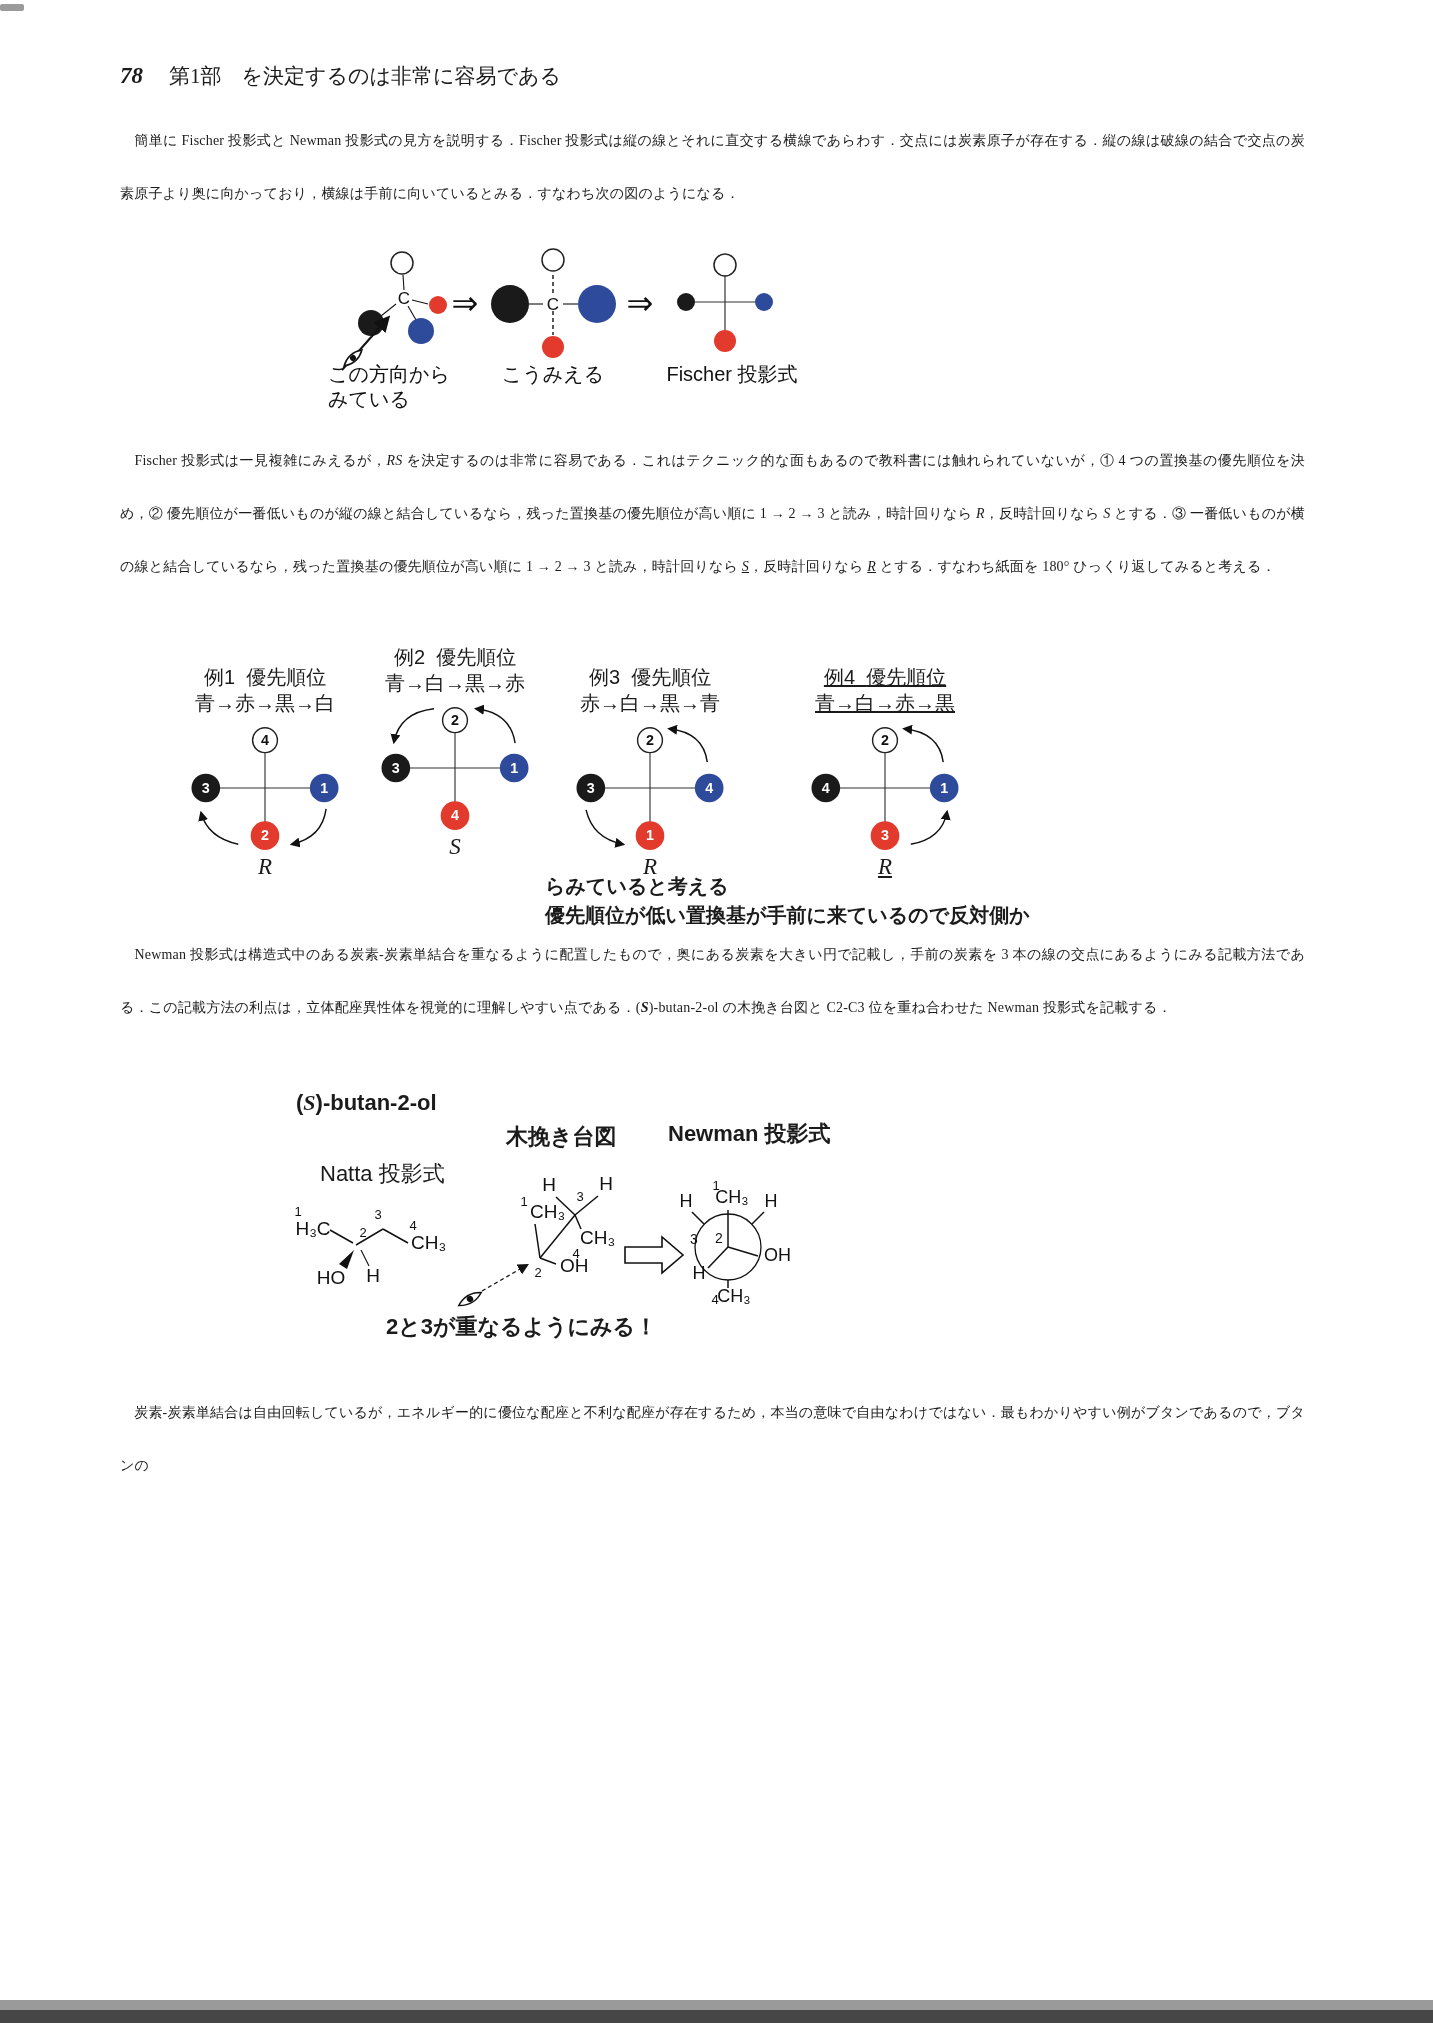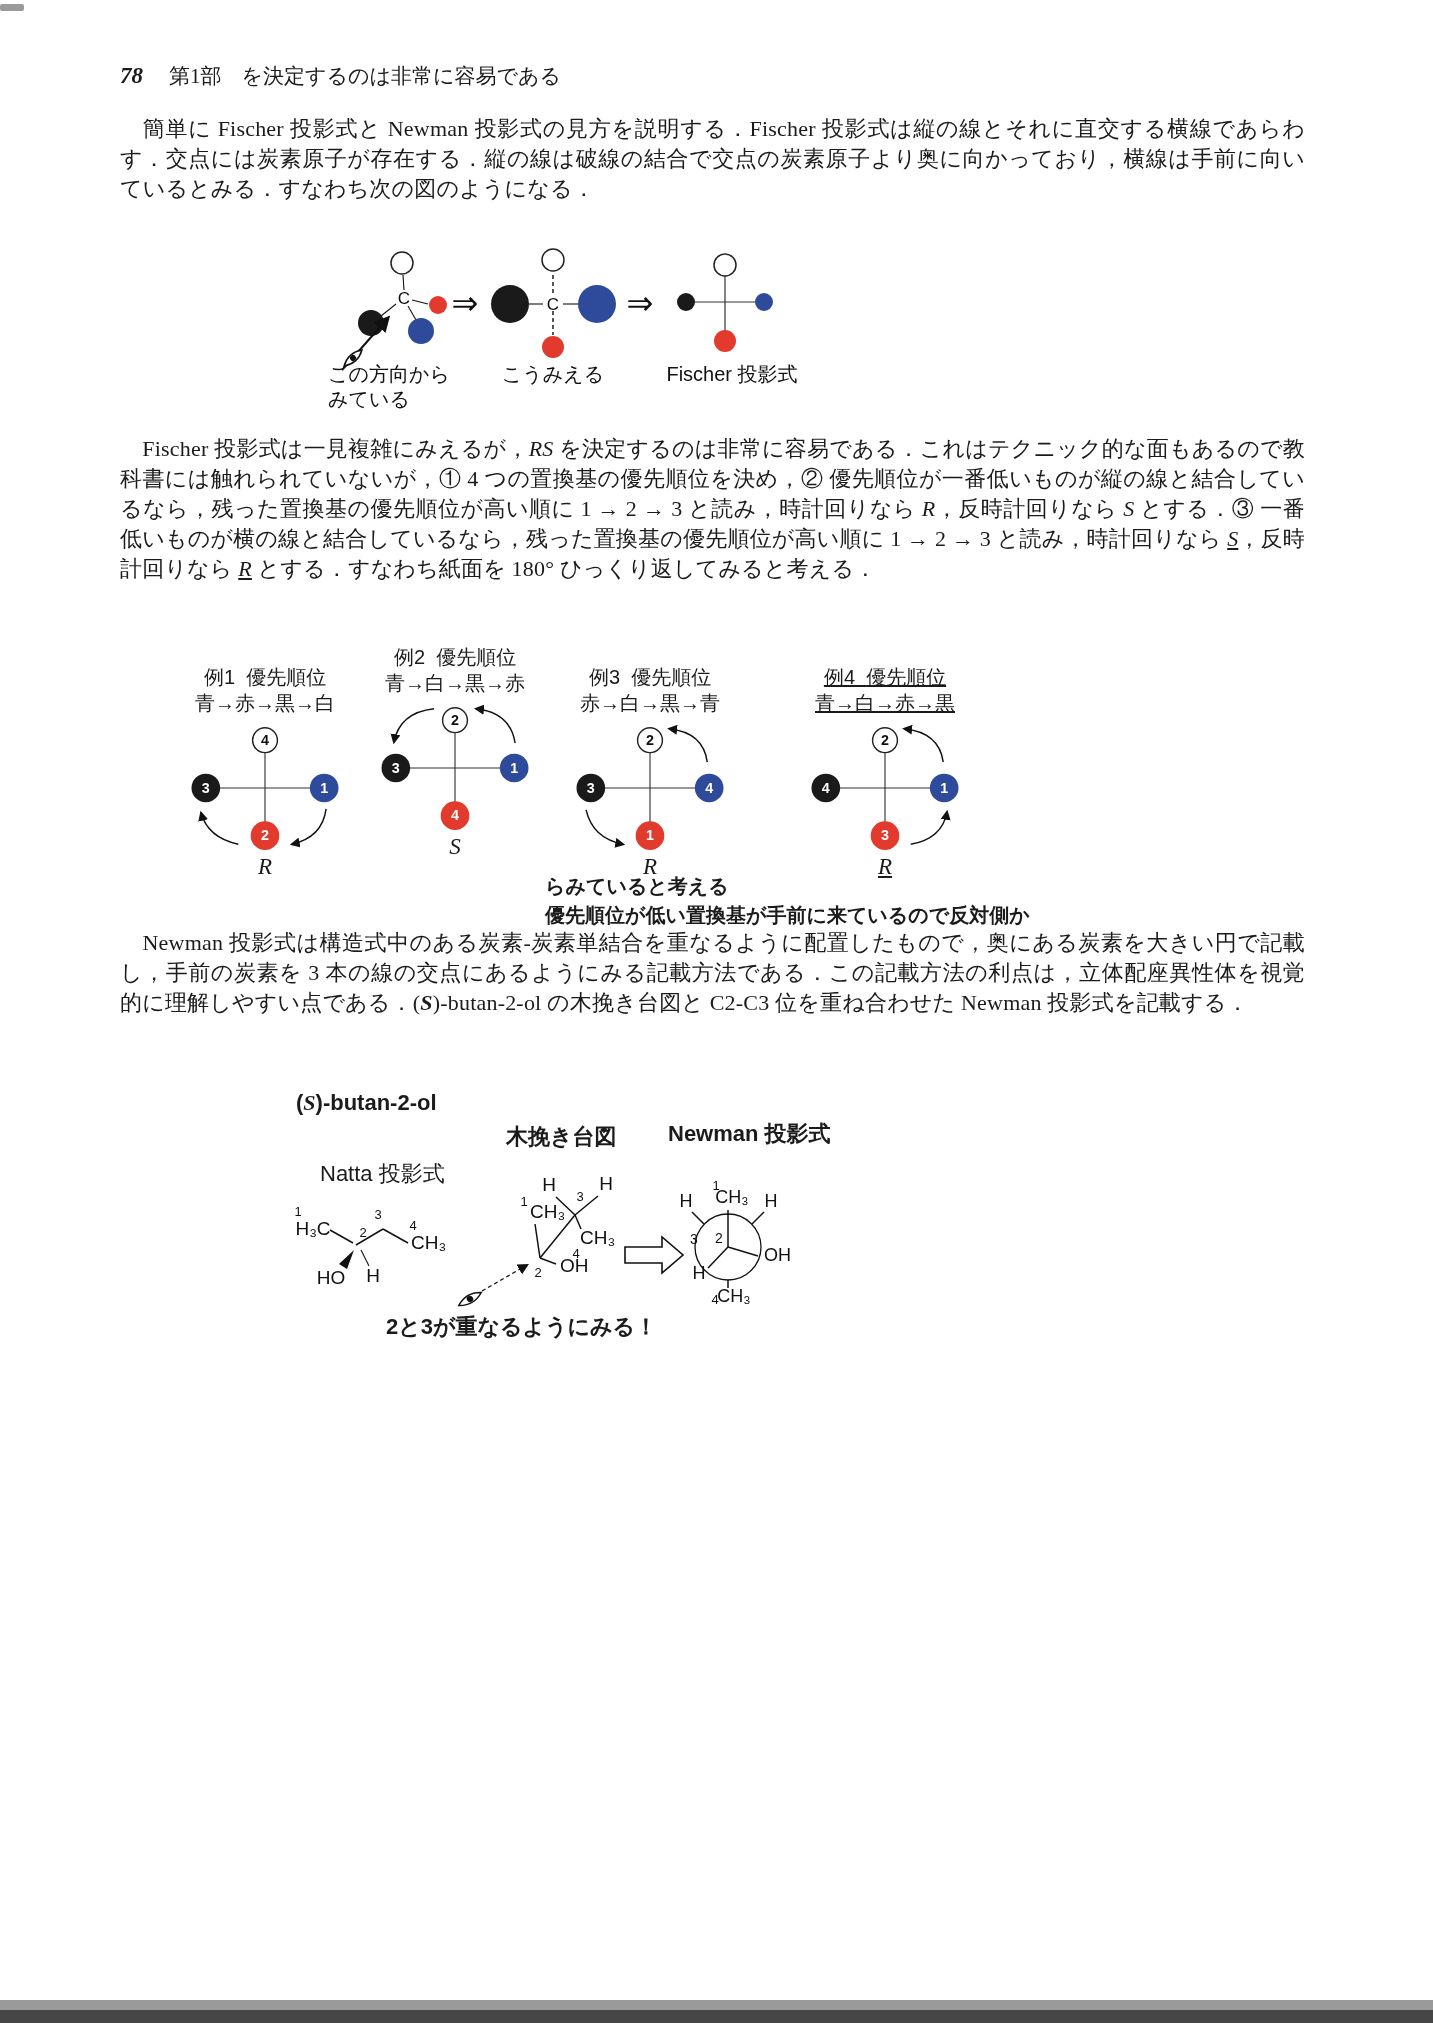--- a/index.html
+++ b/index.html
@@ -1,19 +1,19 @@
 <!DOCTYPE html>
 <html><head>
 <meta charset="utf-8">
 <style>
   html,body{margin:0;padding:0;}
   #page{position:relative;width:1433px;height:2023px;background:#ffffff;overflow:hidden;
         font-family:"Liberation Serif","DejaVu Serif",serif;color:#1b1b1b;}
   .abs{position:absolute;}
-  .para{width:1185px;font-size:22px;line-height:30px;text-align:justify;letter-spacing:0.2px;}
+  .para{width:1185px;font-size:14px;line-height:53px;text-align:justify;letter-spacing:0.2px;}
   .it{font-style:italic;font-family:"Liberation Serif","DejaVu Serif",serif;}
   .ul{text-decoration:underline;}
   .hdr{font-size:21px;display:flex;align-items:baseline;}
   .pgnum{font-weight:bold;font-style:italic;font-size:23px;margin-right:26px;}
   .hpart{margin-right:20px;}
   
   .example{position:absolute;width:210px;text-align:center;}
   .ex-h{font-size:20px;line-height:26px;font-family:"Liberation Sans","DejaVu Sans",sans-serif;}
   .ex-result{font-size:23px;font-style:italic;margin-top:-4px;}
   .note{font-size:20px;line-height:29px;font-weight:bold;white-space:nowrap;
@@ -305,18 +305,21 @@
 
     <div class="f3label bold" style="left:176px;top:2px;">
       <span>(</span><span class="it">S</span><span>)-butan-2-ol</span>
     </div>
     <div class="f3label bold" style="left:386px;top:36px;">木挽き台図</div>
     <div class="f3label bold" style="left:548px;top:33px;">Newman 投影式</div>
     <div class="f3label" style="left:200px;top:73px;">Natta 投影式</div>
     <div class="f3label bold" style="left:266px;top:226px;">2と3が重なるようにみる！</div>
   </div>
 
+  <div class="abs para" style="left:120px;top:1386px;">
+    <span>　炭素-炭素単結合は自由回転しているが，エネルギー的に優位な配座と不利な配座が存在するため，本当の意味で自由なわけではない．最もわかりやすい例がブタンであるので，ブタンの</span>
+  </div>
 
   <div class="smudge"></div>
   <div class="strip-light"></div>
   <div class="strip-dark"></div>
 
 </div>
 
 </body></html>

